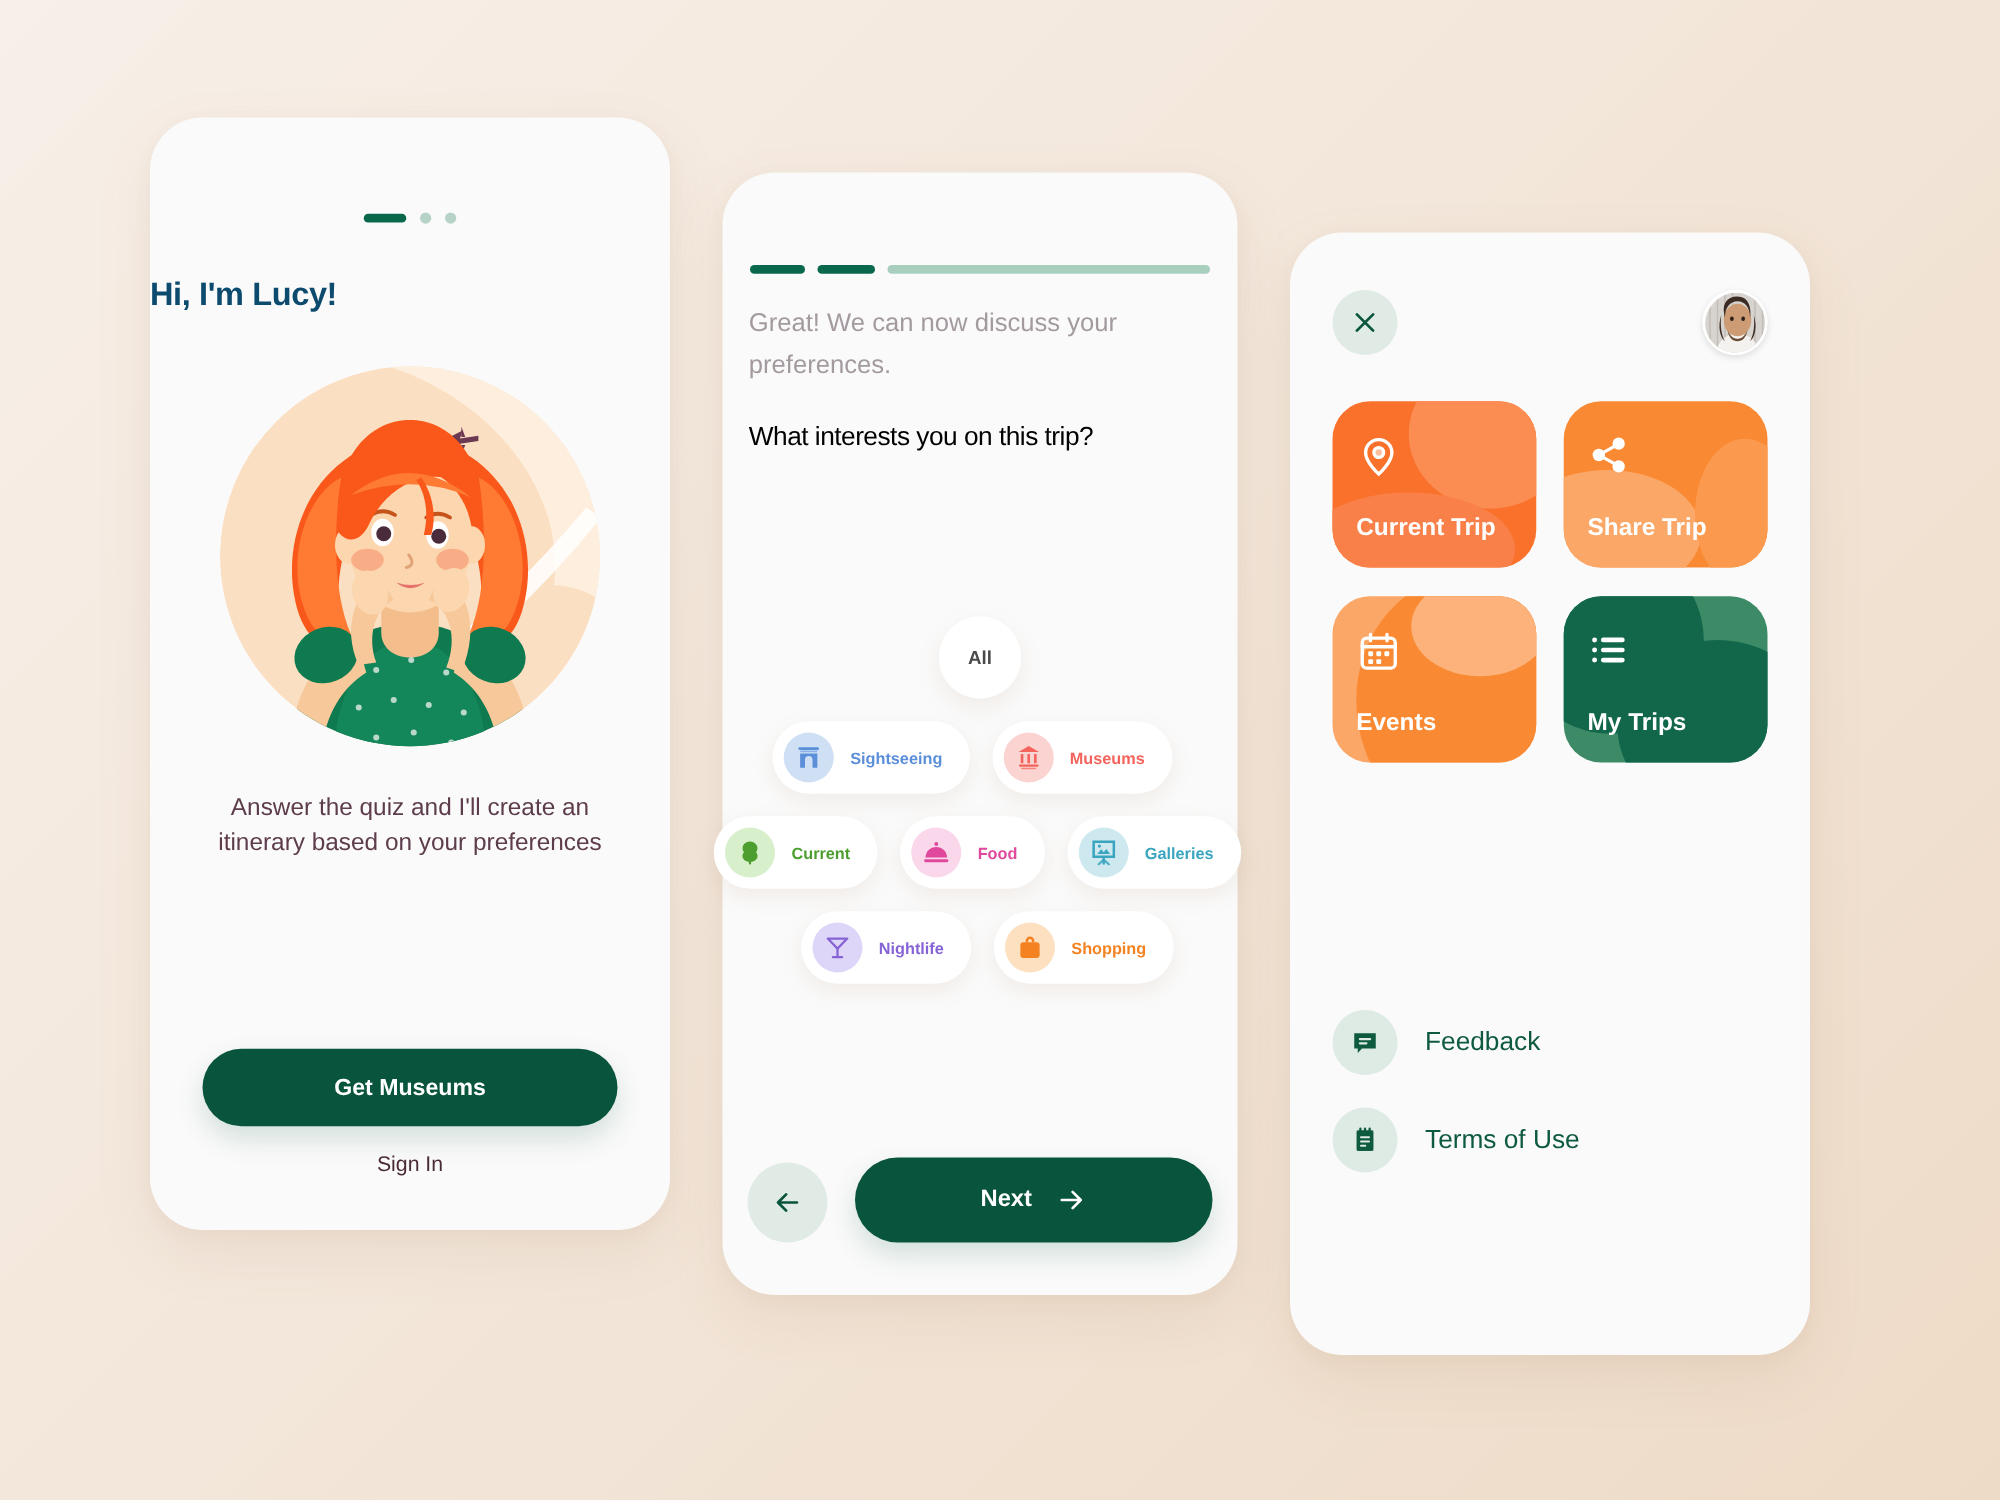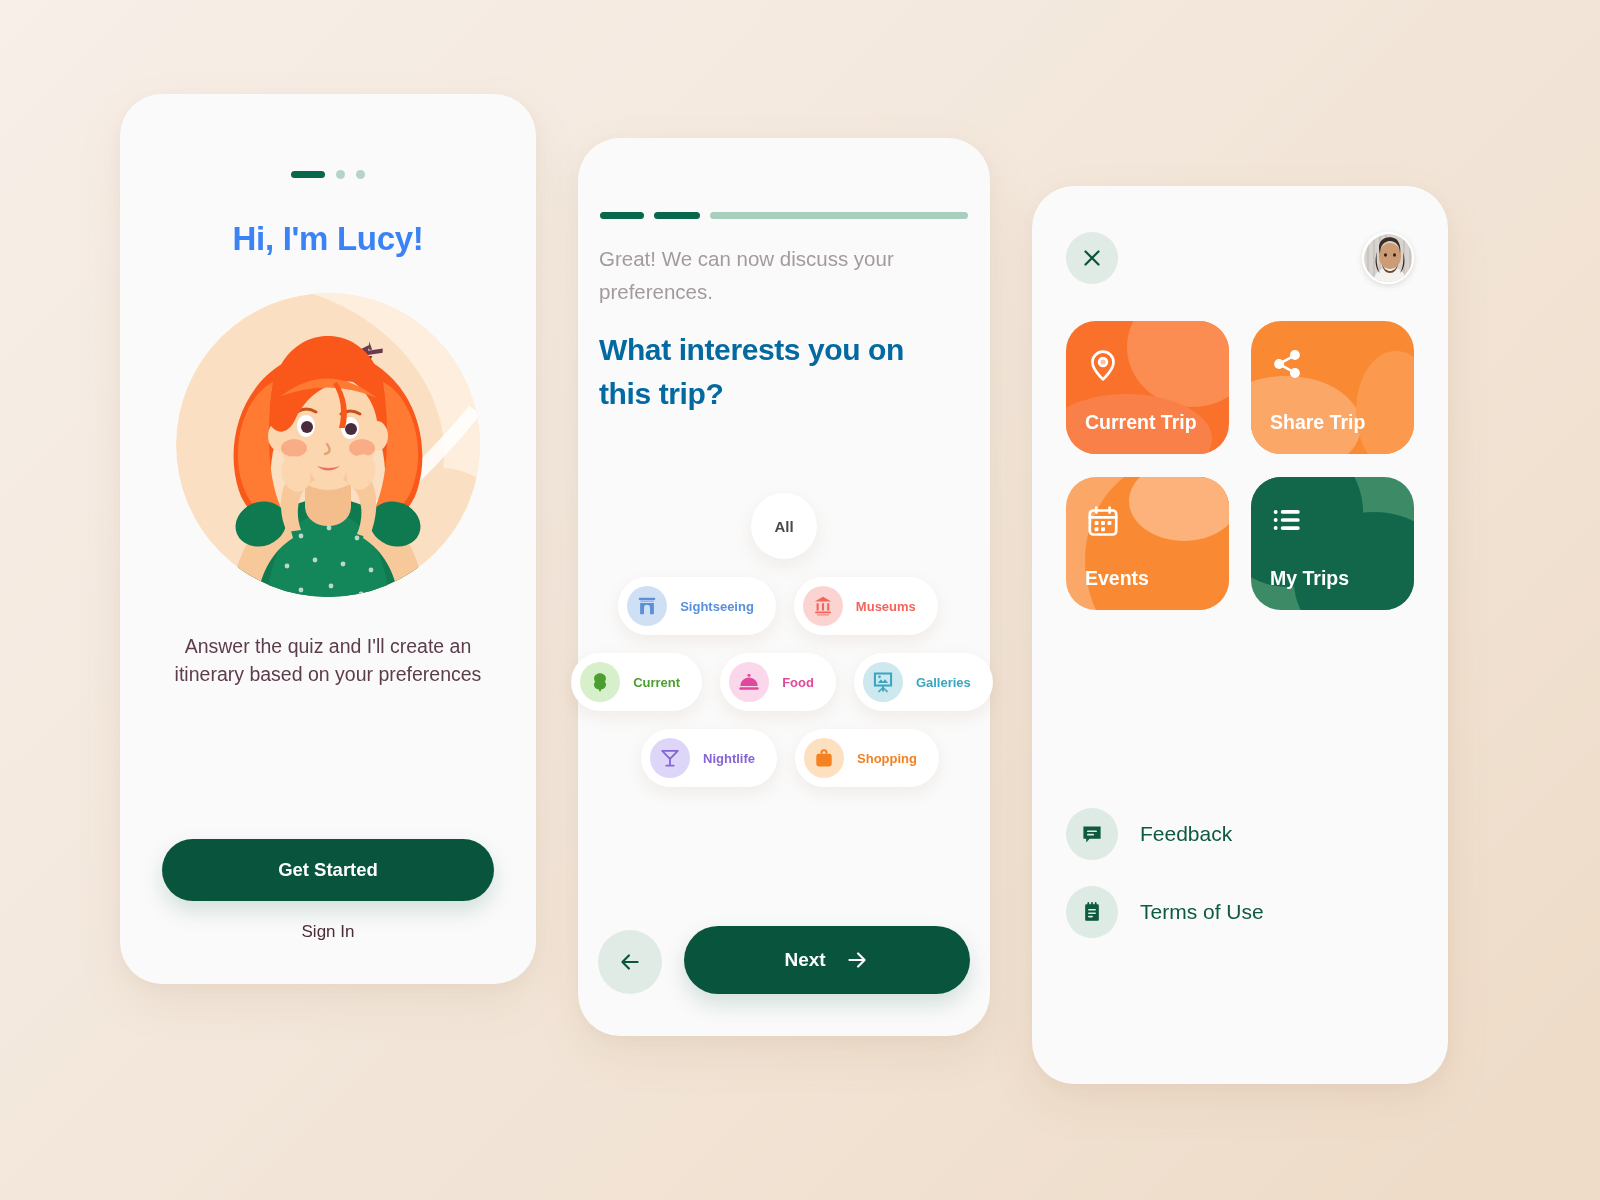--- a/index.html
+++ b/index.html
@@ -25,22 +25,22 @@
 
   .dots-row {
     position: absolute; top: 76px; left: 0; right: 0;
     display: flex; align-items: center; justify-content: center; gap: 11px;
   }
   .dot-bar { width: 34px; height: 7px; border-radius: 4px; background: #09684C; }
   .dot { width: 9px; height: 9px; border-radius: 50%; background: #B7D3C7; }
 
   .hero-title {
     position: absolute; top: 126px; left: 0; right: 0;
-    text-align: center;
-    font-size: 33px; font-weight: bold; color: #3b82f6; letter-spacing: -.3px;
+    text-align: left;
+    font-size: 26px; font-weight: bold; color: #0c4a6e; letter-spacing: -.3px;
   }
 
   .illustration {
     position: absolute; left: 50%; transform: translateX(-50%);
     top: 192px; width: 318px; height: 318px;
   }
 
   .hero-sub {
     position: absolute; top: 538px; left: 44px; right: 44px;
     text-align: center; font-size: 19.5px; line-height: 28px; color: #5D3C4B;
@@ -66,21 +66,21 @@
   .seg.s1 { width: 44px; }
   .seg.s2 { width: 46px; }
   .seg.rest { flex: 1; background: #A8CFBE; }
 
   .quiz-lead {
     position: absolute; top: 104px; left: 21px; right: 40px;
     font-size: 20.5px; line-height: 33px; color: #A39AA0;
   }
   .quiz-q {
     position: absolute; top: 190px; left: 21px; right: 30px;
-    font-size: 30px; line-height: 44px; font-weight: bold; color: #0369a1; letter-spacing: -.4px;
+    font-size: 21px; line-height: 44px; font-weight: normal; color: #000000; letter-spacing: -.4px;
   }
 
   .chips-area { position: absolute; top: 355px; left: 0; right: 0; }
   .chip-row { display: flex; justify-content: center; align-items: center; gap: 18px; margin-bottom: 18px; }
   .chip-row.r1 { gap: 0; }
   .chip {
     display: flex; align-items: center; gap: 13px;
     background: #FFFFFF; border: none; border-radius: 40px;
     padding: 9px 22px 9px 9px; cursor: pointer;
     box-shadow: 0 6px 16px rgba(175,140,110,.13);
@@ -227,21 +227,21 @@
               <circle cx="132" cy="304" r="2.4"></circle>
             <circle cx="162" cy="300" r="2.4"></circle>
               <circle cx="192" cy="308" r="2.4"></circle>
           </g>
         </g>
       </svg>
     </div>
 
     <p class="hero-sub">Answer the quiz and I'll create an itinerary based on your preferences</p>
 
-    <button class="primary-btn">Get Started</button>
+    <button class="primary-btn">Get Museums</button>
     <button class="link-btn">Sign In</button>
   </section>
 
   <section class="card" id="card-quiz">
 
     <div class="seg-row">
       <span class="seg s1"></span>
       <span class="seg s2"></span>
       <span class="seg rest"></span>
     </div>

